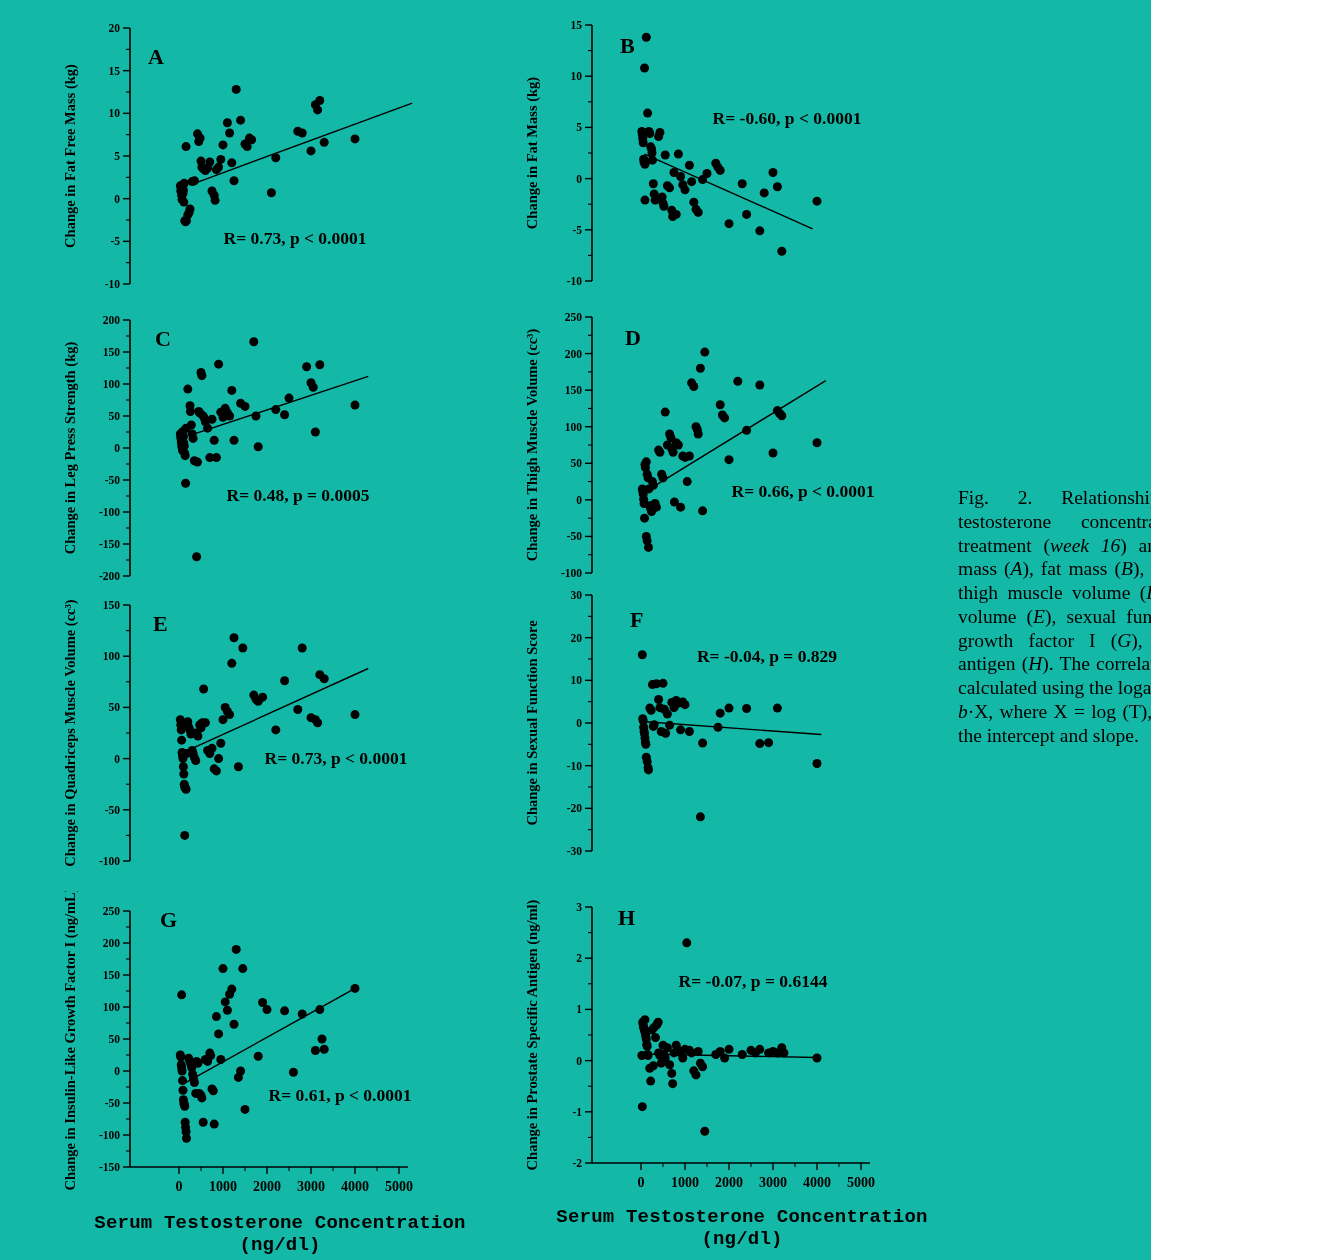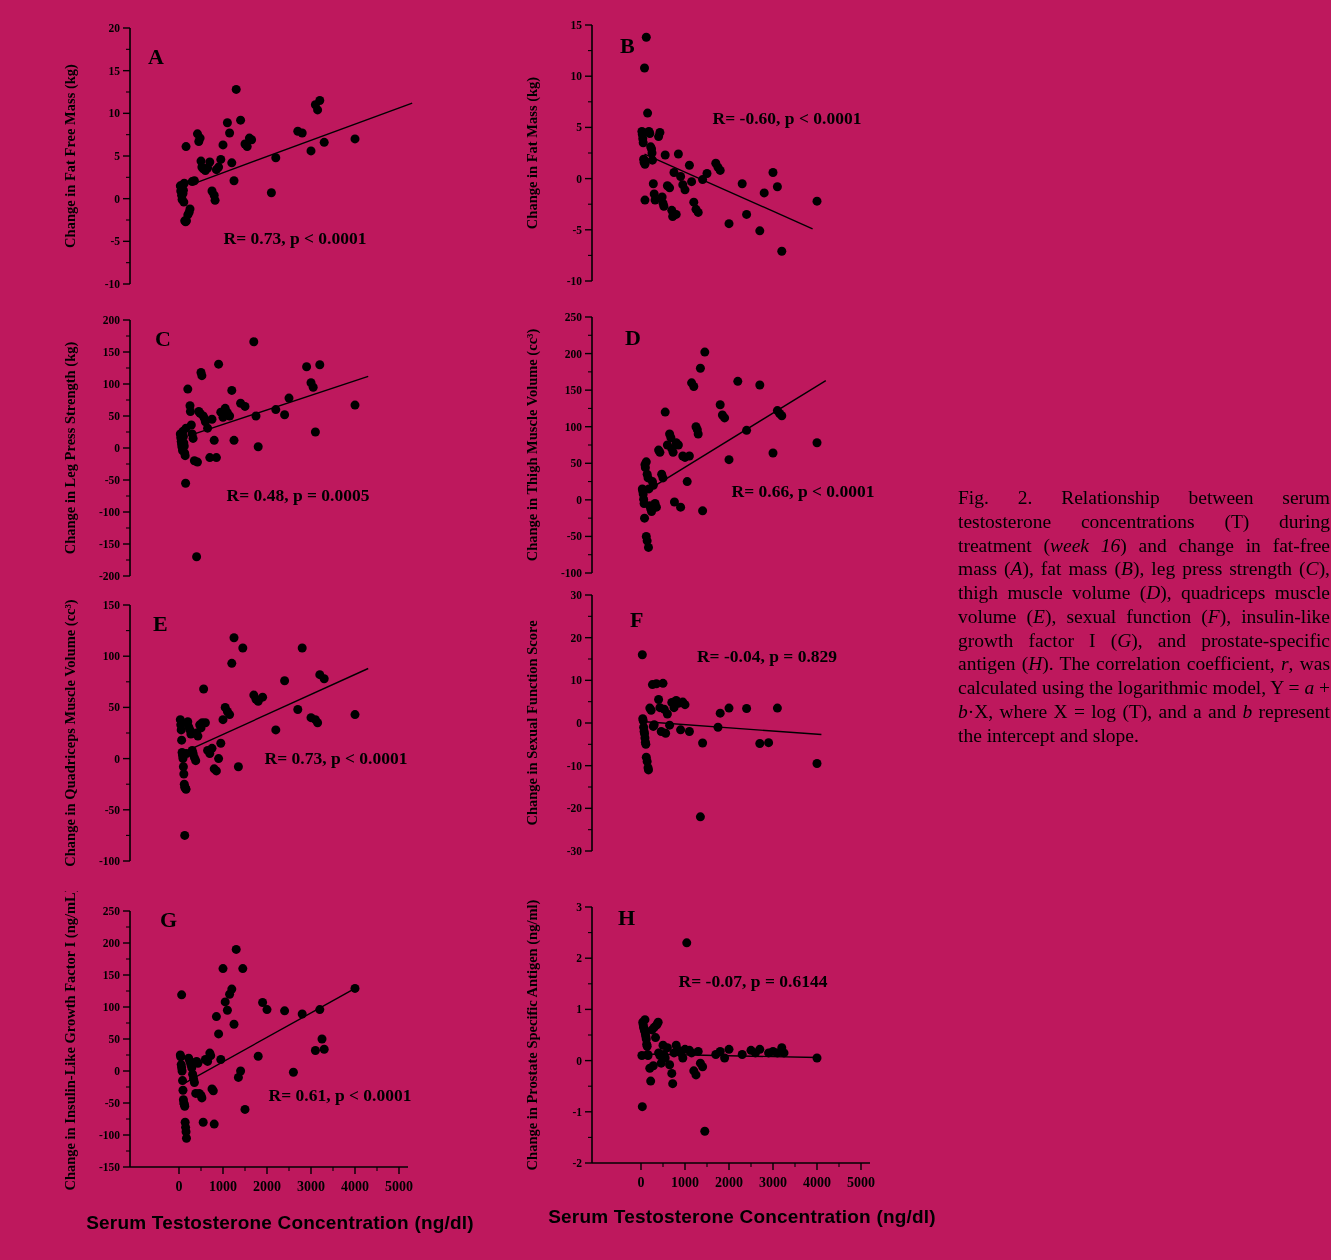--- a/index.html
+++ b/index.html
@@ -1,21 +1,21 @@
 <!DOCTYPE html>
 <html><head>
 <meta charset="utf-8">
 <style>
   html,body{margin:0;padding:0;background:#fff;}
-  #figure{position:relative;width:1331px;height:1260px;background:#be185d;
+  #figure{position:relative;width:1151px;height:1260px;background:#14b8a6;
           font-family:"Liberation Serif",serif;color:#000;overflow:hidden;}
   .panel{position:absolute;}
   svg text{font-family:"Liberation Serif",serif;font-weight:bold;fill:#000;}
   .x-title{position:absolute;text-align:center;font-weight:bold;font-size:19px;
-           font-family:Liberation Sans, sans-serif;letter-spacing:0.2px;}
+           font-family:Liberation Mono, monospace;letter-spacing:0.2px;}
   #caption{position:absolute;left:958px;top:486px;width:372px;
            font-family:"Liberation Serif",serif;font-size:19.5px;line-height:1.22;
            text-align:justify;color:#000;}
 </style>
 </head>
 <body>
 
 <div id="figure">
   <div class="panel" id="holder-A" style="left: 60px; top: 8px;"><svg width="435" height="292" viewBox="0 0 435 292">
         <line x1="70" y1="20" x2="70" y2="276" stroke="#000000" stroke-width="1.6"></line>

